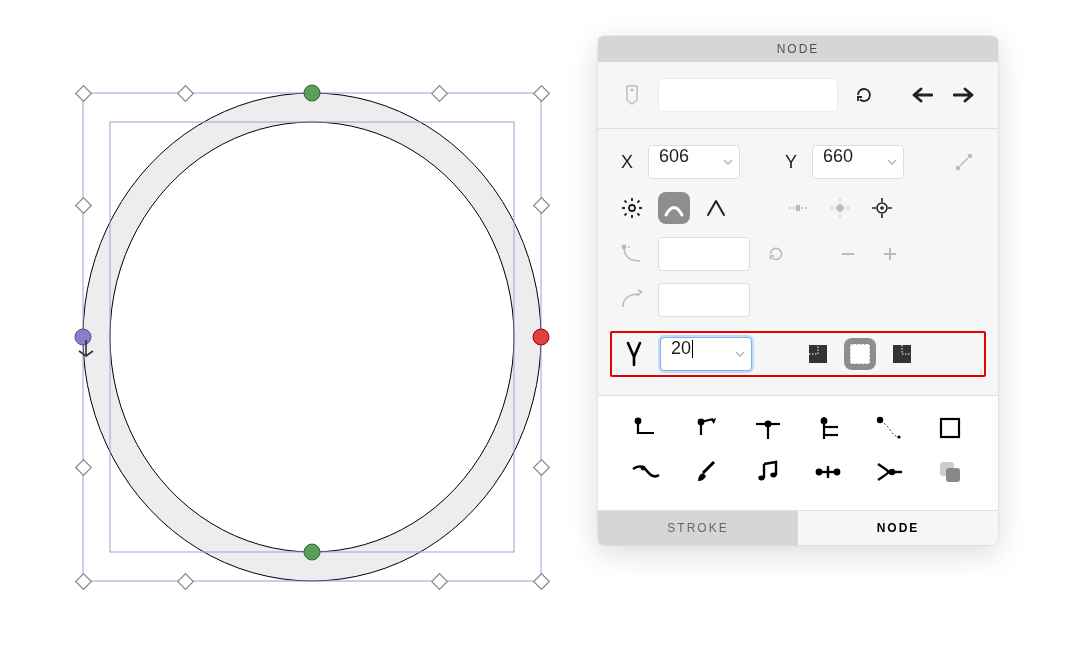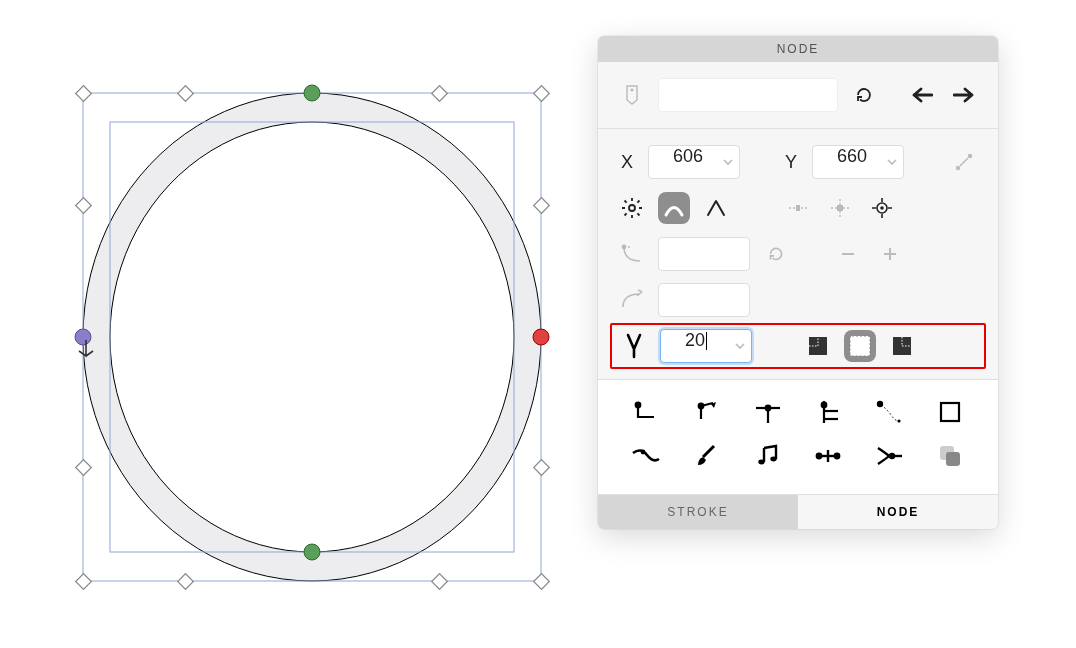--- a/index.html
+++ b/index.html
@@ -99,21 +99,21 @@
     width: 22px;
     text-align: center;
   }
 
   .val-input {
     width: 92px;
     height: 34px;
     background: #fff;
     border: 1px solid var(--input-border);
     border-radius: 4px;
-    padding: 0 26px 0 24px;
+    padding: 0 26px 0 10px;
     font-size: 18px;
     position: relative;
   }
   .val-wrap { position: relative; }
   .val-wrap .chev {
     position: absolute;
     right: 6px; top: 50%;
     transform: translateY(-50%);
     color: #bbb;
     pointer-events: none;
@@ -126,21 +126,21 @@
 
   .btn-active {
     background: var(--btn-active-bg);
     color: #fff;
     border-radius: 8px;
   }
   .hl {
     border: 2px solid var(--highlight-red);
     border-radius: 2px;
     padding: 4px 6px;
-    margin: 0 -6px;
+    margin: 8px -6px;
   }
 
   
   .tool-grid {
     display: grid;
     grid-template-columns: repeat(6, 1fr);
     gap: 4px 4px;
     padding: 12px 20px 18px;
     background: #fff;
     border-top: 1px solid var(--panel-border);

